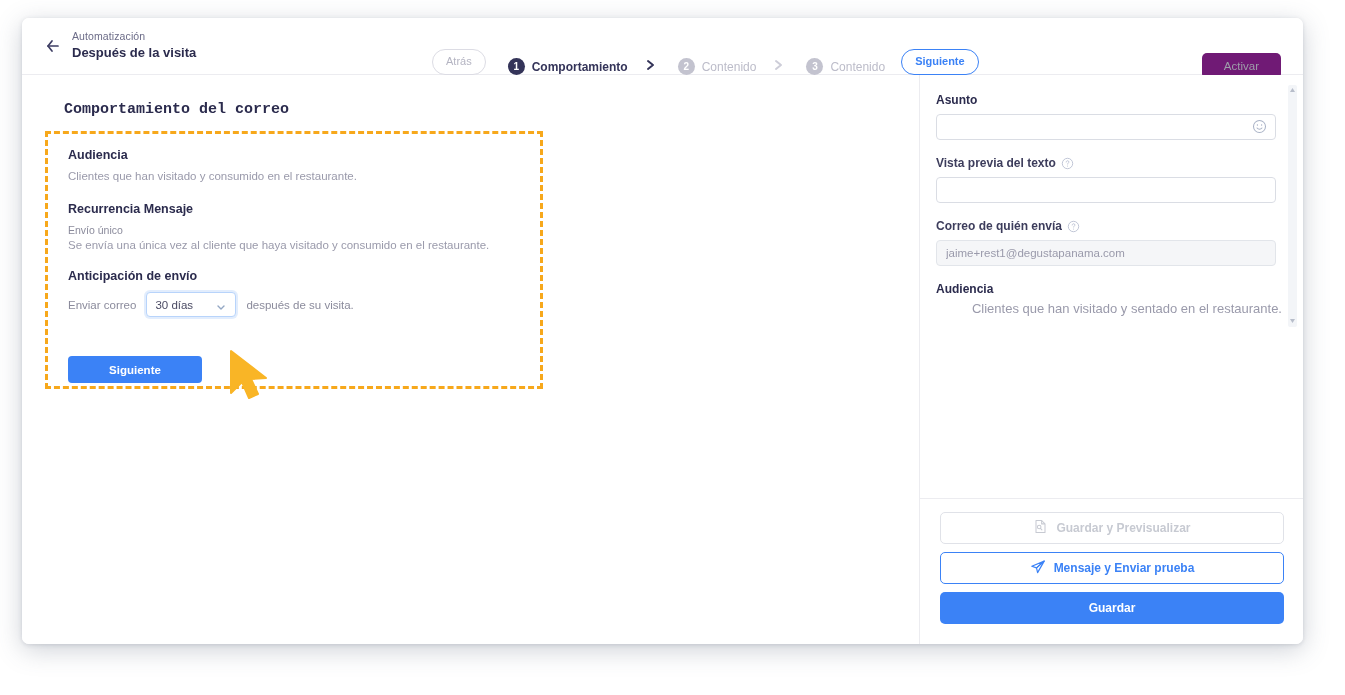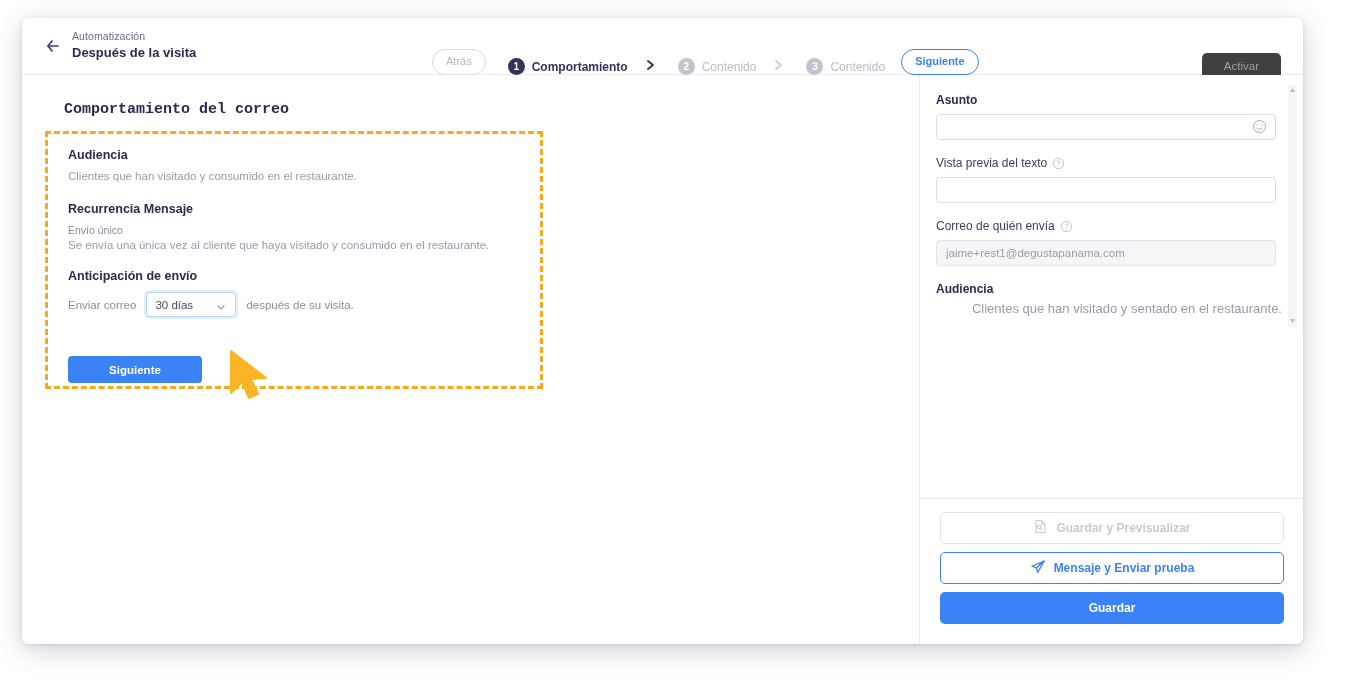--- a/index.html
+++ b/index.html
@@ -83,21 +83,21 @@
   .step.idle   .step-label { color: #bcbcc9; font-weight: 400; }
   .chev {
     margin-left: 16px;
     font-size: 15px; font-weight: 700;
   }
   .chev.dark { color: #343459; }
   .chev.light { color: #cdcdd8; }
 
   #activar-btn {
     position: absolute; right: 22px; top: 35px;
-    background: #404040; color: #9e9eaa;
+    background: #701a75; color: #9e9eaa;
     border: none; border-radius: 5px;
     font-size: 11.5px; font-family: inherit;
     padding: 7px 22px;
     cursor: default;
   }
 
   
   #body { display: flex; height: 569px; }
   #left-pane { width: 897px; position: relative; background: #fff; }
   #right-pane {
@@ -170,21 +170,21 @@
   }
 
   
   #form-area {
     position: absolute; left: 0; top: 0;
     width: 384px; height: 423px;
     padding: 18px 22px 0 16px;
     overflow: hidden;
   }
   .field-label {
-    font-size: 12px; color: #3d3d5c; font-weight: 400;
+    font-size: 12px; color: #3d3d5c; font-weight: 700;
     margin-bottom: 7px;
     display: flex; align-items: center; gap: 5px;
   }
   .field-label.bold { font-weight: 700; color: #2b2b4d; }
   .help-icon { color: #b9c0d2; display: inline-flex; }
   .txt-input {
     position: relative;
     width: 340px; height: 26px;
     border: 1px solid #dadde4;
     border-radius: 4px;

